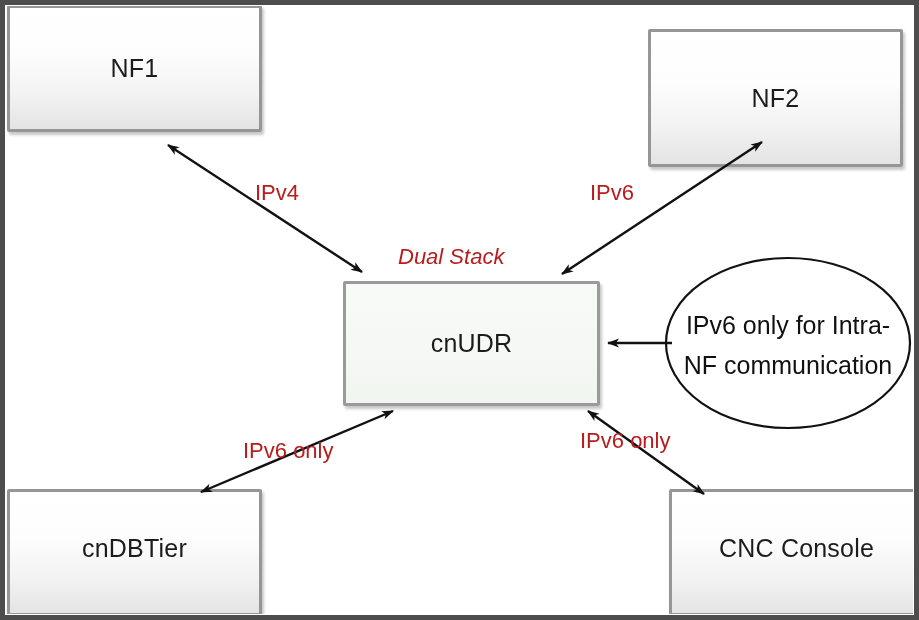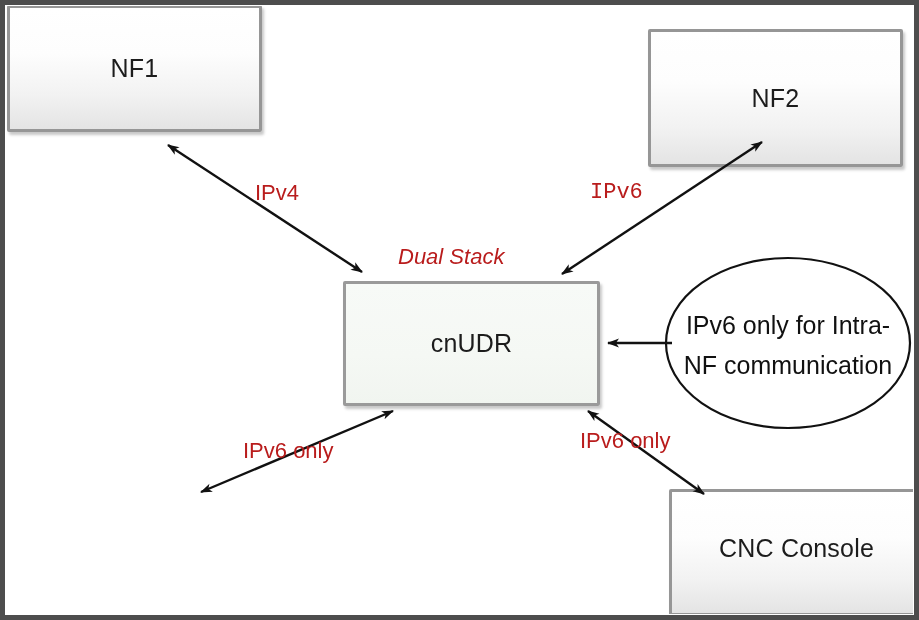--- a/index.html
+++ b/index.html
@@ -130,28 +130,31 @@
   </div>
 
   <div class="node" style="left:648px; top:5px; width:255px; height:138px;margin-top:24px;">
     <span class="node-label">NF2</span>
   </div>
 
   <div class="node center" style="left:343px; top:281px; width:257px; height:125px;">
     <span class="node-label">cnUDR</span>
   </div>
 
+  <div class="node" style="left:7px; top:489px; width:255px; height:127px;">
+    <span class="node-label" style="position:relative; top:-4px;">cnDBTier</span>
+  </div>
 
   <div class="node" style="left:669px; top:489px; width:255px; height:127px;">
     <span class="node-label" style="position:relative; top:-4px;">CNC Console</span>
   </div>
 
   <div class="edge-label" style="left:255px; top:180px;">IPv4</div>
 
-  <div class="edge-label" style="left:590px; top:180px;font-family:Liberation Mono, monospace;">IPv6</div>
+  <div class="edge-label" style="left:590px; top:180px;">IPv6</div>
 
   <div class="edge-label" style="left:398px; top:244px;font-style:italic;">Dual Stack</div>
 
   <div class="edge-label" style="left:243px; top:438px;">IPv6 only</div>
 
   <div class="edge-label" style="left:580px; top:428px;">IPv6 only</div>
 
   <div class="frame-inner"></div>
   <div class="frame"></div>
 

